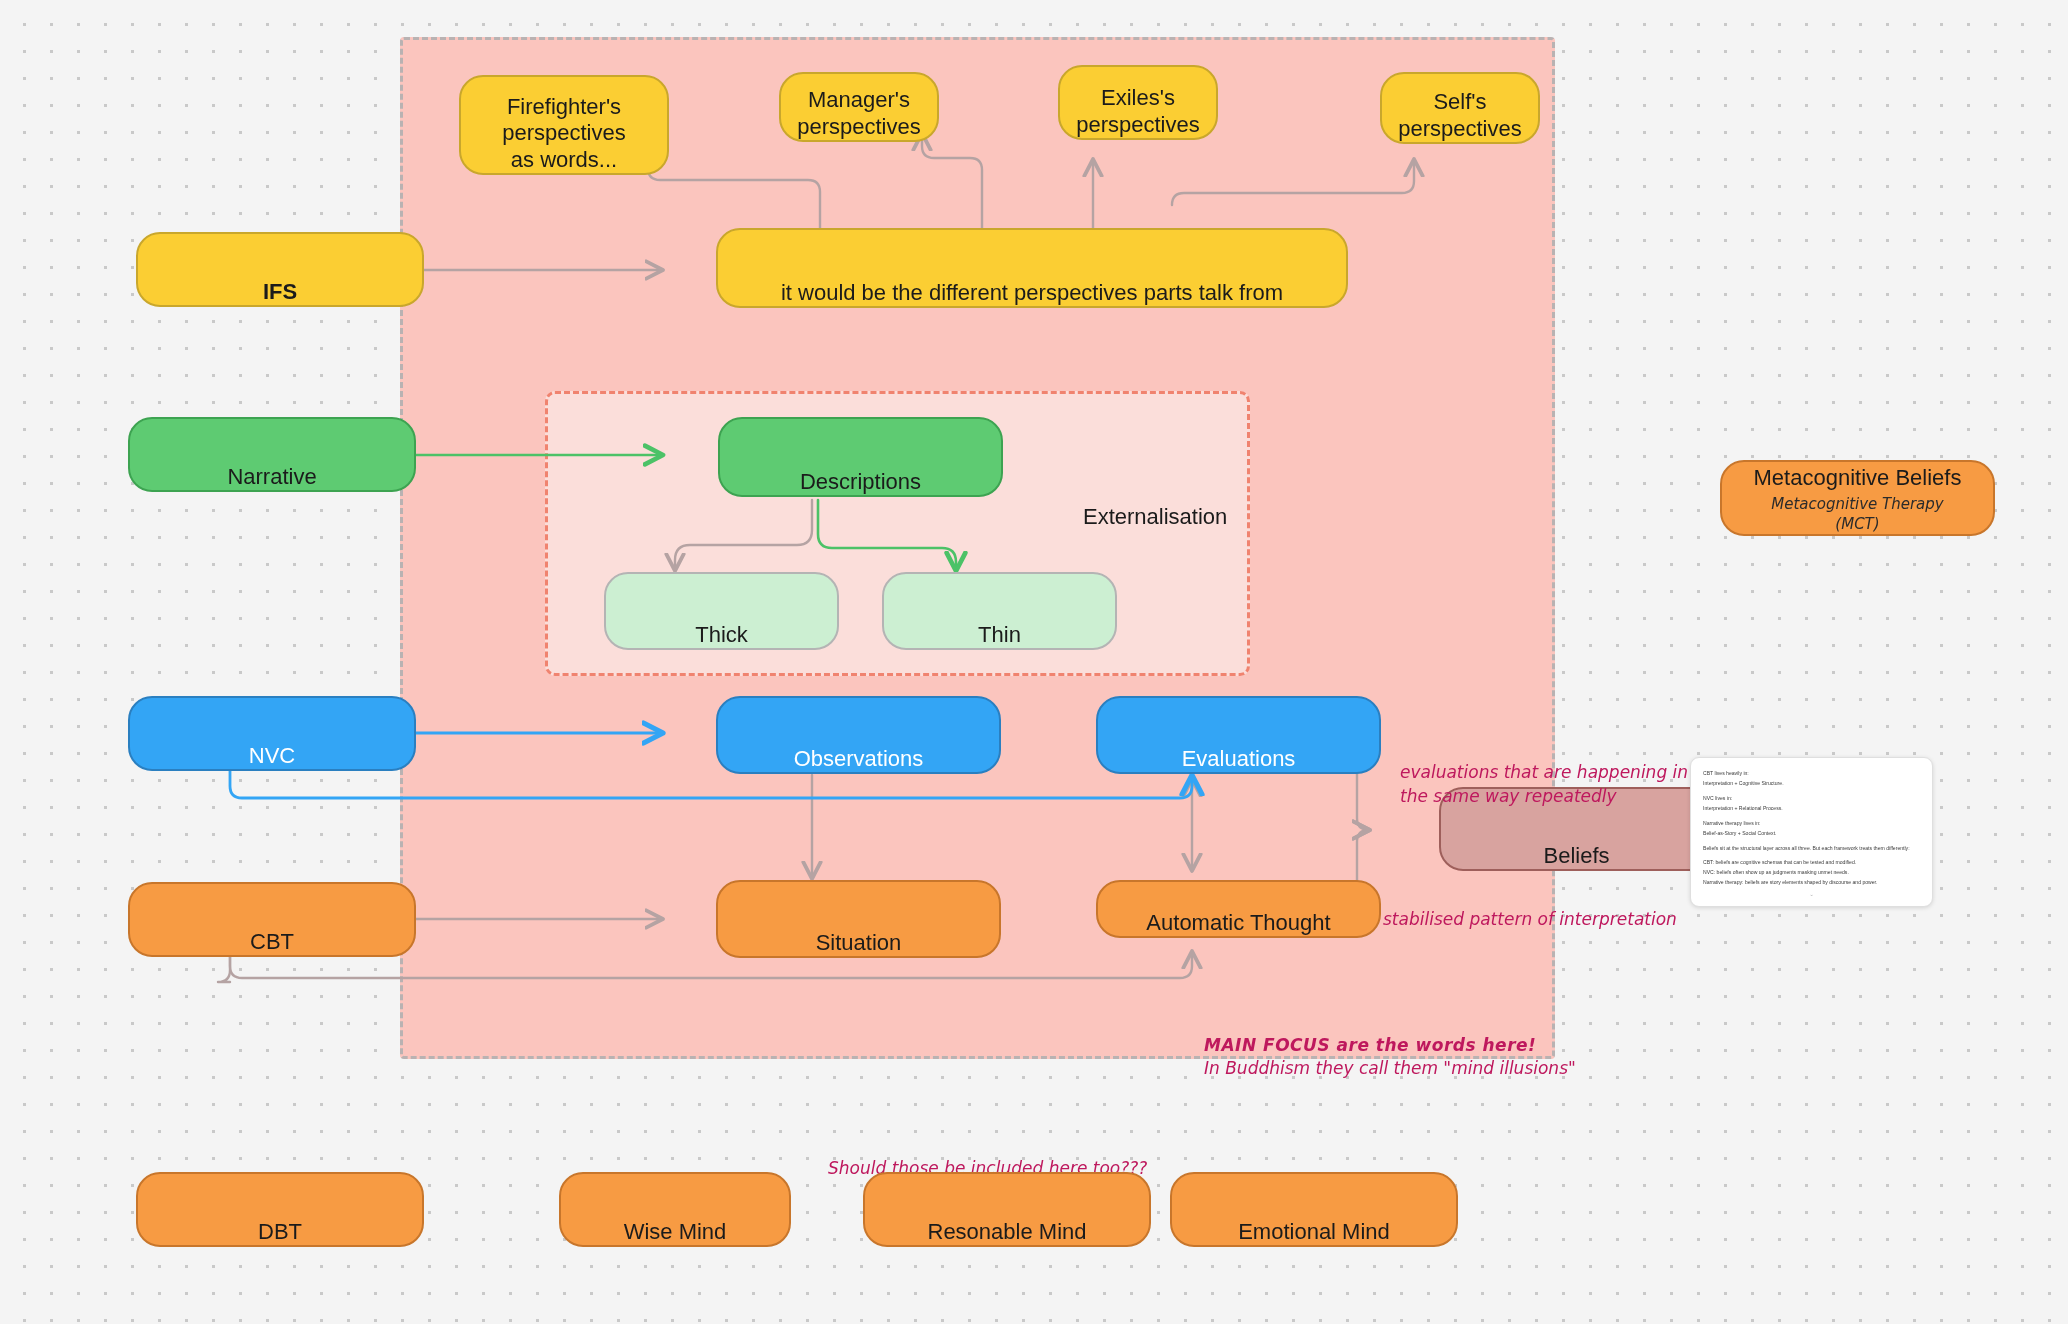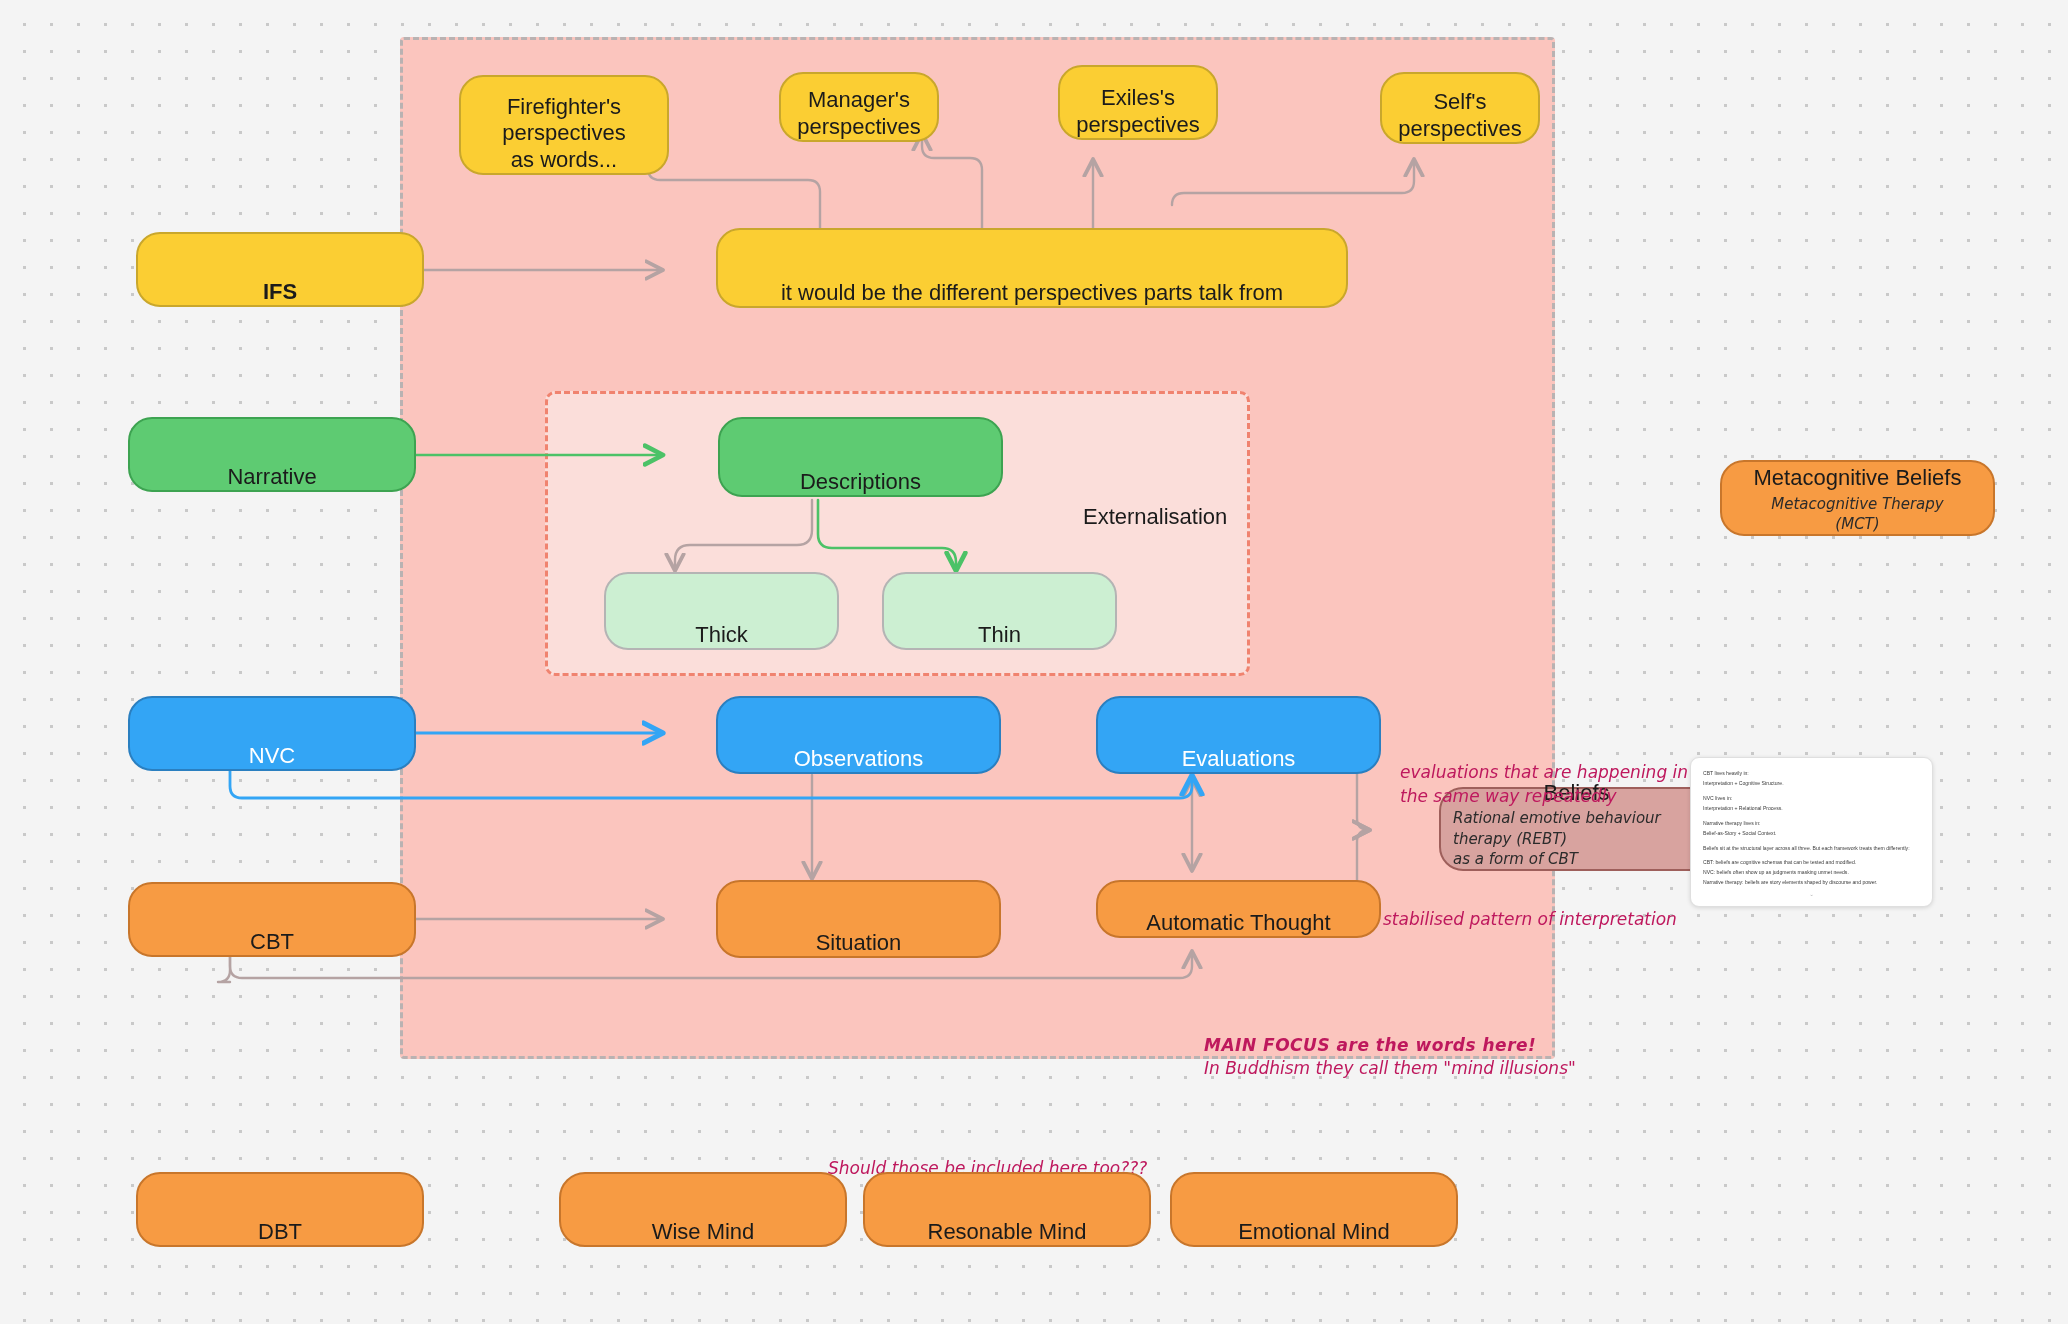--- a/index.html
+++ b/index.html
@@ -199,22 +199,20 @@
   <div class="abs node orange" id="n-situation" style="left:670px;top:880px;width:285px;height:78px;">
     <span class="title">Situation</span>
   </div>
 
   <div class="abs node orange" id="n-automatic" style="left:1050px;top:880px;width:285px;height:58px;">
     <span class="title">Automatic Thought</span>
   </div>
 
   <div class="abs node rose" id="n-beliefs" style="left:1393px;top:787px;width:275px;height:84px;">
     <span class="title">Beliefs</span>
-    <span class="sub" style="white-space:pre-line;align-self:flex-start;padding-left:12px;text-align:left;">Rational emotive behaviour therapy (REBT)
-as a form of CBT</span>
   </div>
 
   <div class="abs node orange" id="n-meta" style="left:1674px;top:460px;width:275px;height:76px;">
     <span class="title">Metacognitive Beliefs</span>
     <span class="sub" style="white-space:pre-line;">Metacognitive Therapy
 (MCT)</span>
   </div>
 
   <div class="abs hand big" id="a-eval" style="left:1400px;top:735px;width:290px;">
     <span style="white-space:pre-line">evaluations that are happening in
@@ -254,21 +252,21 @@
         <div class="ln">NVC: beliefs often show up as judgments masking unmet needs.</div>
         <div class="ln">Narrative therapy: beliefs are story elements shaped by discourse and power.</div>
       </div>
     <div class="foot">⌄</div>
   </div>
 
   <div class="abs node orange" id="n-dbt" style="left:90px;top:1172px;width:288px;height:75px;">
     <span class="title">DBT</span>
   </div>
 
-  <div class="abs node orange" id="n-wise" style="left:513px;top:1172px;width:288px;height:75px;border-radius:26px;">
+  <div class="abs node orange" id="n-wise" style="left:513px;top:1172px;width:232px;height:75px;">
     <span class="title">Wise Mind</span>
   </div>
 
   <div class="abs node orange" id="n-reson" style="left:817px;top:1172px;width:288px;height:75px;">
     <span class="title">Resonable Mind</span>
   </div>
 
   <div class="abs node orange" id="n-emot" style="left:1124px;top:1172px;width:288px;height:75px;">
     <span class="title">Emotional Mind</span>
   </div>

